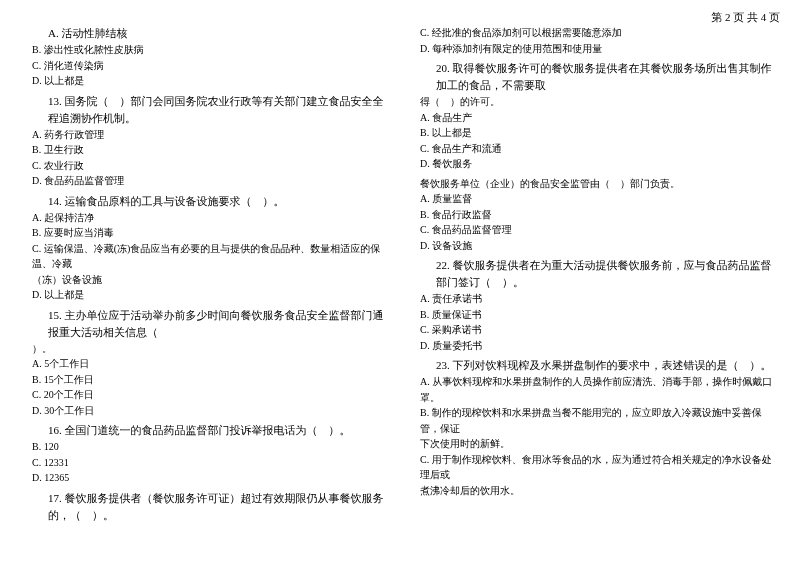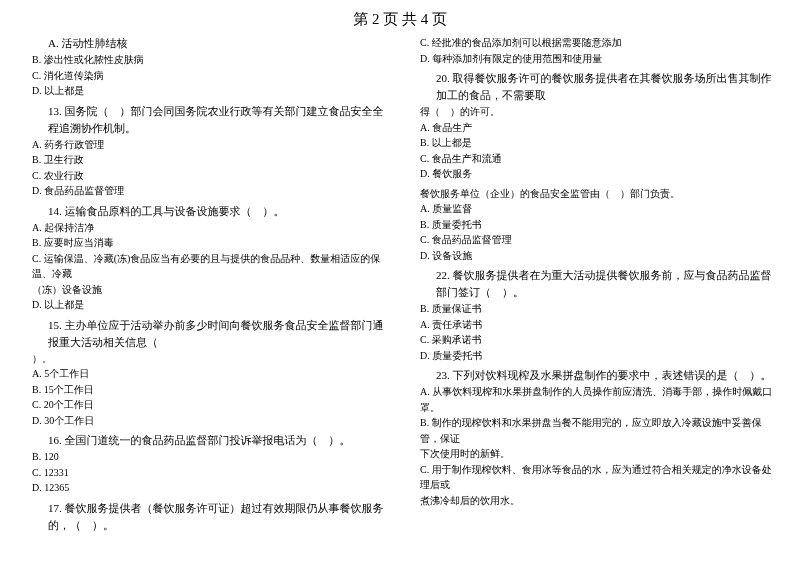--- a/index.html
+++ b/index.html
@@ -37,21 +37,21 @@
     .option {
       padding-left: 12px;
       font-size: 10px;
       line-height: 1.55;
     }
   </style>
 </head>
 <body>
 
 <div>
-  <p style="text-align:center;font-size:15px;margin-bottom:6px;">第 2 页 共 4 页</p>
+  <p style="text-align:right;font-size:11px;margin-bottom:0;">第 2 页 共 4 页</p>
 </div>
 
 <div class="two-col">
   <div class="col" id="left-col">
       <div class="question">
         <p class="question-text">A. 活动性肺结核</p>
         <p class="option">B. 渗出性或化脓性皮肤病</p>
         <p class="option">C. 消化道传染病</p>
         <p class="option">D. 以上都是</p>
       </div>
@@ -97,28 +97,28 @@
         <p class="question-text">20. 取得餐饮服务许可的餐饮服务提供者在其餐饮服务场所出售其制作加工的食品，不需要取</p>
         <p class="option">得（　）的许可。</p>
         <p class="option">A. 食品生产</p>
         <p class="option">B. 以上都是</p>
         <p class="option">C. 食品生产和流通</p>
         <p class="option">D. 餐饮服务</p>
       </div>
       <div class="question">
         <p class="option">餐饮服务单位（企业）的食品安全监管由（　）部门负责。</p>
         <p class="option">A. 质量监督</p>
-        <p class="option">B. 质量委托书</p>
+        <p class="option">B. 食品行政监督</p>
         <p class="option">C. 食品药品监督管理</p>
         <p class="option">D. 设备设施</p>
       </div>
       <div class="question">
         <p class="question-text">22. 餐饮服务提供者在为重大活动提供餐饮服务前，应与食品药品监督部门签订（　）。</p>
+        <p class="option">A. 责任承诺书</p>
         <p class="option">B. 质量保证书</p>
-        <p class="option">A. 责任承诺书</p>
         <p class="option">C. 采购承诺书</p>
         <p class="option">D. 质量委托书</p>
       </div>
       <div class="question">
         <p class="question-text">23. 下列对饮料现榨及水果拼盘制作的要求中，表述错误的是（　）。</p>
         <p class="option">A. 从事饮料现榨和水果拼盘制作的人员操作前应清洗、消毒手部，操作时佩戴口罩。</p>
         <p class="option">B. 制作的现榨饮料和水果拼盘当餐不能用完的，应立即放入冷藏设施中妥善保管，保证</p>
         <p class="option">下次使用时的新鲜。</p>
         <p class="option">C. 用于制作现榨饮料、食用冰等食品的水，应为通过符合相关规定的净水设备处理后或</p>
         <p class="option">煮沸冷却后的饮用水。</p>

